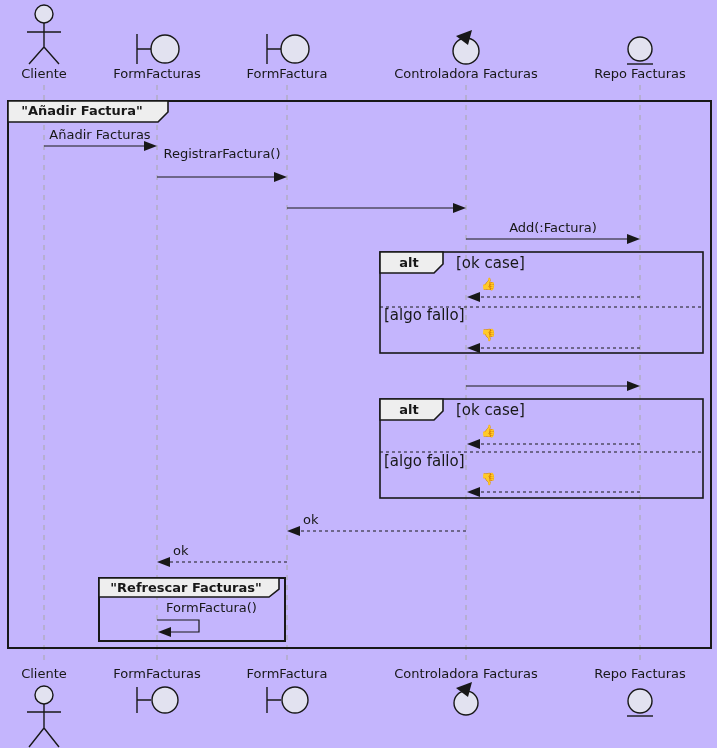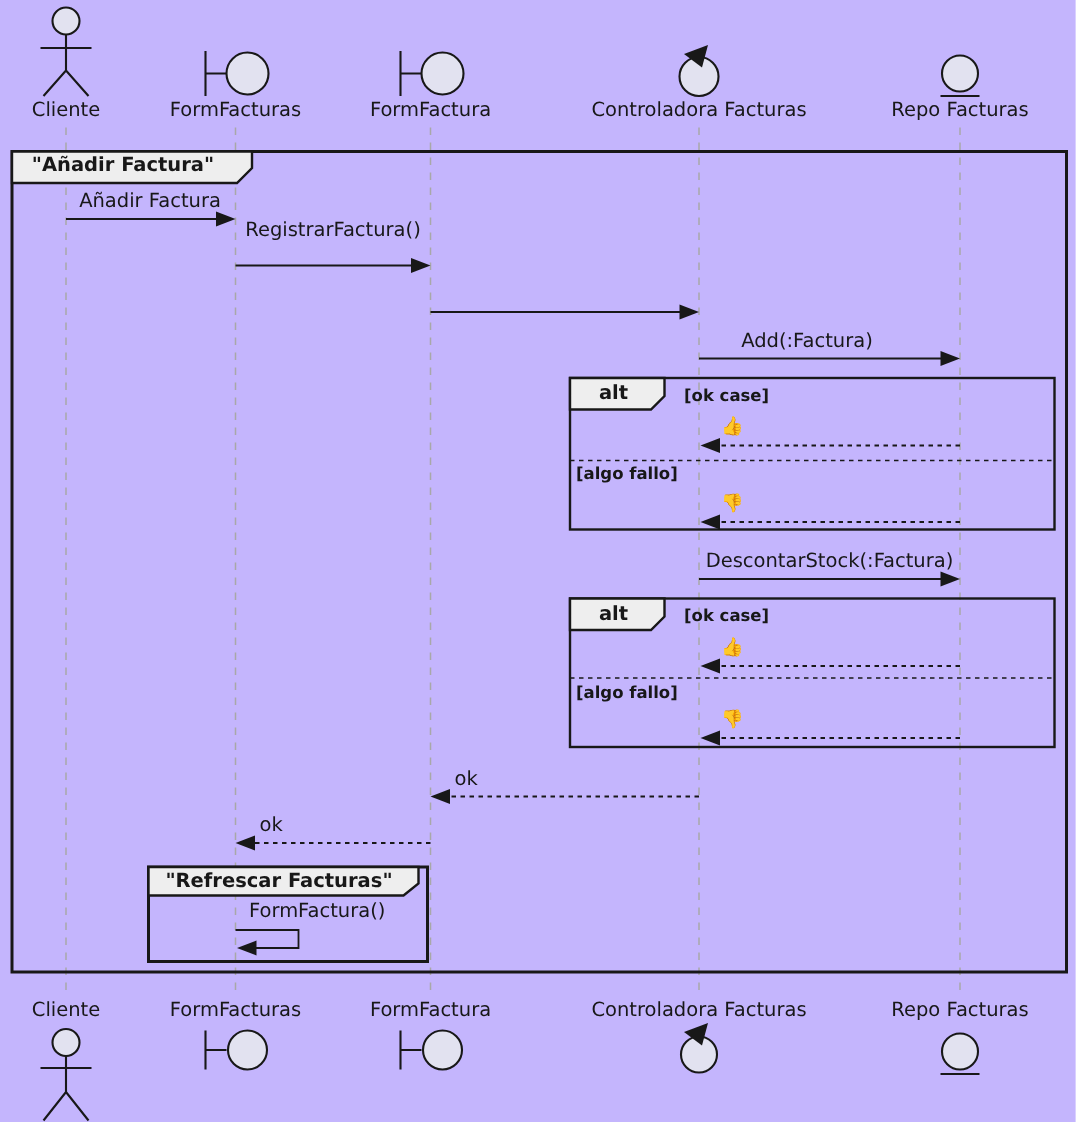--- a/index.html
+++ b/index.html
@@ -13,21 +13,21 @@
   .framerect{fill:none;stroke:#181818;stroke-width:2;}
   .altrect{fill:none;stroke:#181818;stroke-width:1.6;}
   .pent{fill:#EEEEEE;stroke:#181818;stroke-width:1.6;}
   .mline{stroke:#181818;stroke-width:1.2;fill:none;}
   .mdash{stroke:#181818;stroke-width:1.2;fill:none;stroke-dasharray:3,3;}
   .mhead{fill:#181818;stroke:none;}
   .divider{stroke:#181818;stroke-width:1;fill:none;stroke-dasharray:3,3;}
   .lbl{position:absolute;font-size:13px;line-height:15px;white-space:nowrap;}
   .c{transform:translateX(-50%);}
   .bold{font-weight:bold;}
-  .guard{position:absolute;font-size:11px;font-weight:bold;white-space:nowrap;line-height:13px;text-align:center;}
+  .guard{position:absolute;font-size:15px;font-weight:normal;white-space:nowrap;line-height:13px;text-align:center;}
   .thumb{position:absolute;font-size:12px;line-height:14px;white-space:nowrap;}
 </style>
 </head>
 <body>
 
 <div id="canvas">
 
   <svg id="diagram-svg" width="717" height="748">
 
     <line class="lifeline" x1="44" y1="85" x2="44" y2="662"></line>
@@ -146,24 +146,23 @@
 
   <div class="lbl c" style="left:44px;top:66px">Cliente</div>
   <div class="lbl c" style="left:157px;top:66px">FormFacturas</div>
   <div class="lbl c" style="left:287px;top:66px">FormFactura</div>
   <div class="lbl c" style="left:466px;top:66px">Controladora Facturas</div>
   <div class="lbl c" style="left:640px;top:66px">Repo Facturas</div>
 
   <div class="lbl bold c" style="left:82px;top:103px">"Añadir Factura"</div>
   <div class="lbl bold c" style="left:186px;top:580px">"Refrescar Facturas"</div>
 
-  <div class="lbl c" style="left:100px;top:127px">Añadir Factura</div>
+  <div class="lbl c" style="left:100px;top:127px">Añadir Facturas</div>
   <div class="lbl c" style="left:222px;top:146px">RegistrarFactura()</div>
-  <div class="lbl c" style="left:538px;top:220px">Add(:Factura)</div>
-  <div class="lbl c" style="left:553px;top:367px">DescontarStock(:Factura)</div>
+  <div class="lbl c" style="left:553px;top:220px">Add(:Factura)</div>
   <div class="lbl" style="left:303px;top:512px">ok</div>
   <div class="lbl" style="left:173px;top:543px">ok</div>
   <div class="lbl" style="left:166px;top:600px">FormFactura()</div>
 
   <div class="lbl bold c" style="left:409px;top:255px">alt</div>
   <div class="guard" style="left:456px;top:257px">[ok case]</div>
   <div class="thumb" style="left:481px;top:277px">👍</div>
   <div class="guard" style="left:384px;top:309px">[algo fallo]</div>
   <div class="thumb" style="left:481px;top:328px">👎</div>
 

